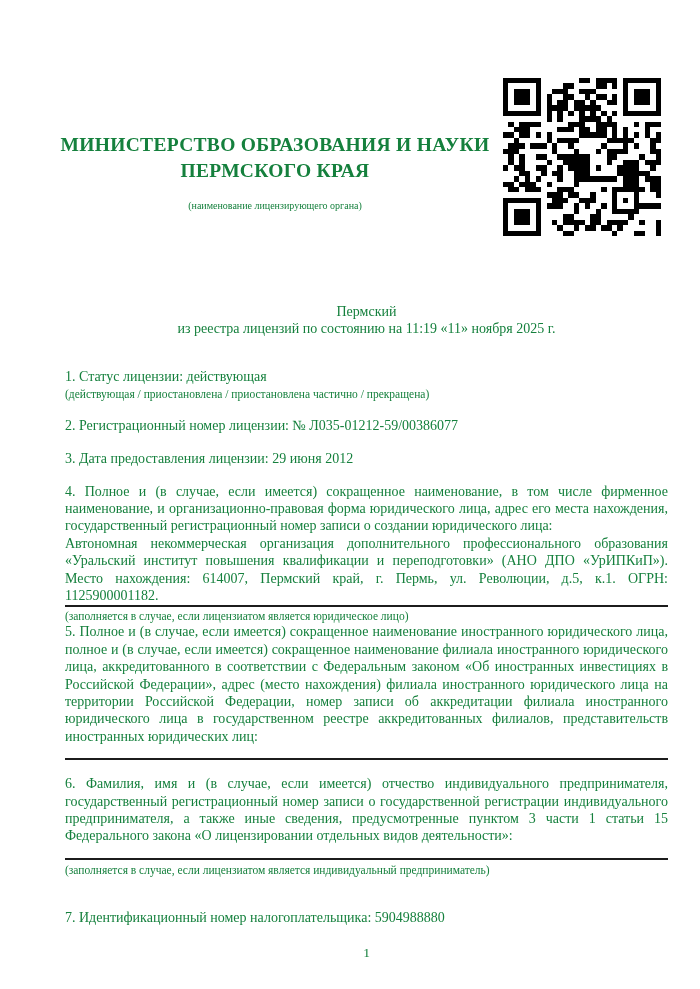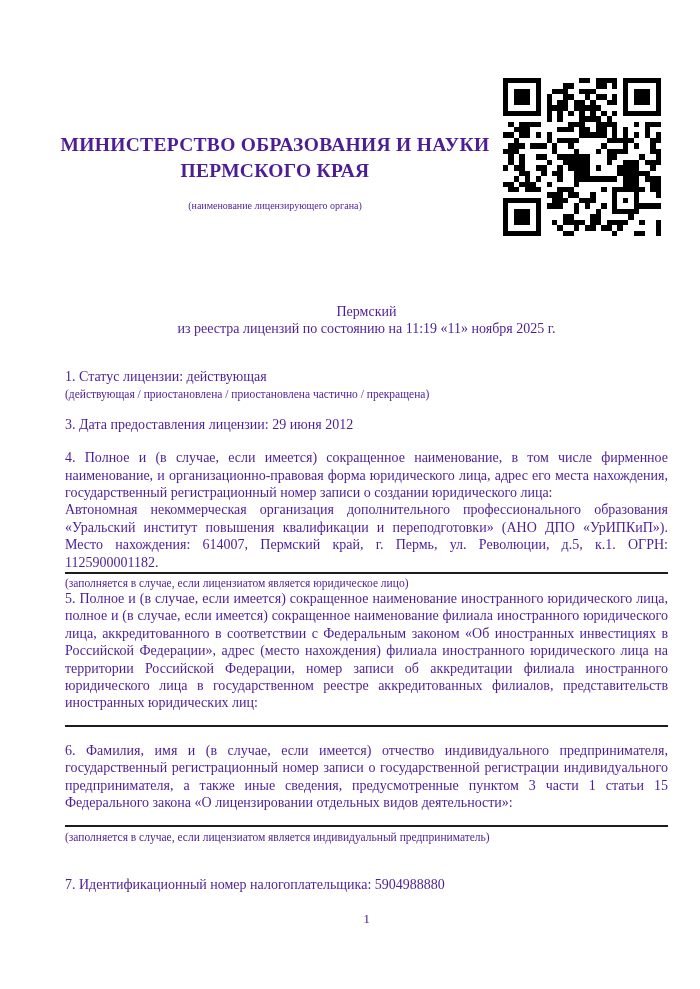--- a/index.html
+++ b/index.html
@@ -1,21 +1,21 @@
 <!DOCTYPE html>
 <html lang="ru"><head>
 <meta charset="utf-8">
 <style>
   html, body { margin: 0; padding: 0; background: #ffffff; }
   .page {
     position: relative;
     width: 700px;
     height: 989px;
     background: #ffffff;
-    color: #4c1d95;
+    color: #15803d;
     font-family: "Liberation Serif", "DejaVu Serif", serif;
     overflow: hidden;
   }
   
   .qr {
     position: absolute;
     left: 503px;
     top: 78px;
     width: 158px;
     height: 160px;
@@ -514,20 +514,21 @@
   <div class="content">
 
     <div class="doc-title">
       <div>Пермский</div>
       <div>из реестра лицензий по состоянию на 11:19 «11» ноября 2025 г.</div>
     </div>
 
     <div class="para single mt-item1">1. Статус лицензии: действующая</div>
     <div class="caption mt-cap1">(действующая / приостановлена / приостановлена частично / прекращена)</div>
 
+    <div class="para single mt-item2">2. Регистрационный номер лицензии: № Л035-01212-59/00386077</div>
 
     <div class="para single mt-item3">3. Дата предоставления лицензии: 29 июня 2012</div>
 
     <div class="para mt-item4">
       <p>4. Полное и (в случае, если имеется) сокращенное наименование, в том числе фирменное наименование, и организационно-правовая форма юридического лица, адрес его места нахождения, государственный регистрационный номер записи о создании юридического лица:</p>
       <p>Автономная некоммерческая организация дополнительного профессионального образования «Уральский институт повышения квалификации и переподготовки» (АНО ДПО «УрИПКиП»). Место нахождения: 614007, Пермский край, г. Пермь, ул. Революции, д.5, к.1. ОГРН: 1125900001182.</p>
     </div>
     <div class="rule mt-rule4"></div>
     <div class="caption mt-cap4">(заполняется в случае, если лицензиатом является юридическое лицо)</div>
 

